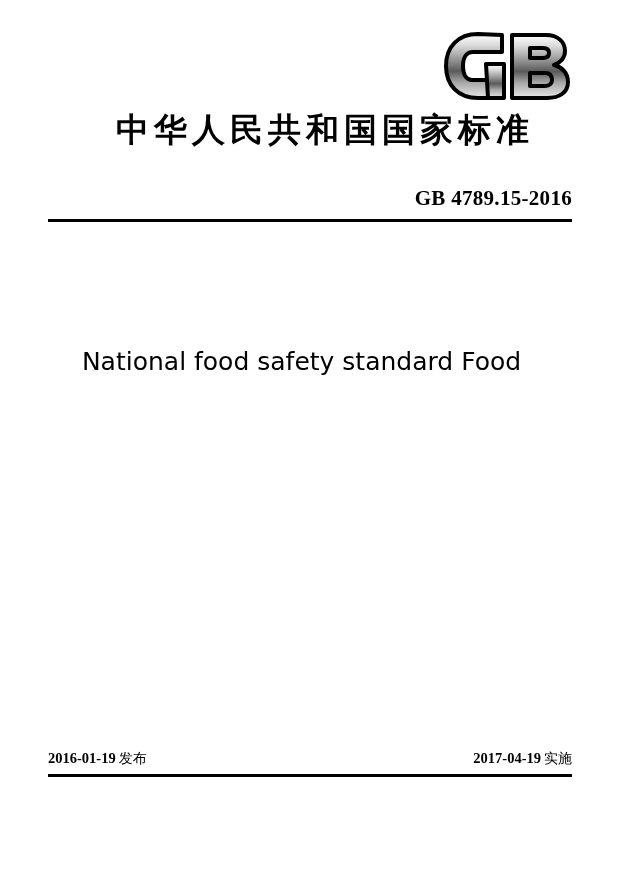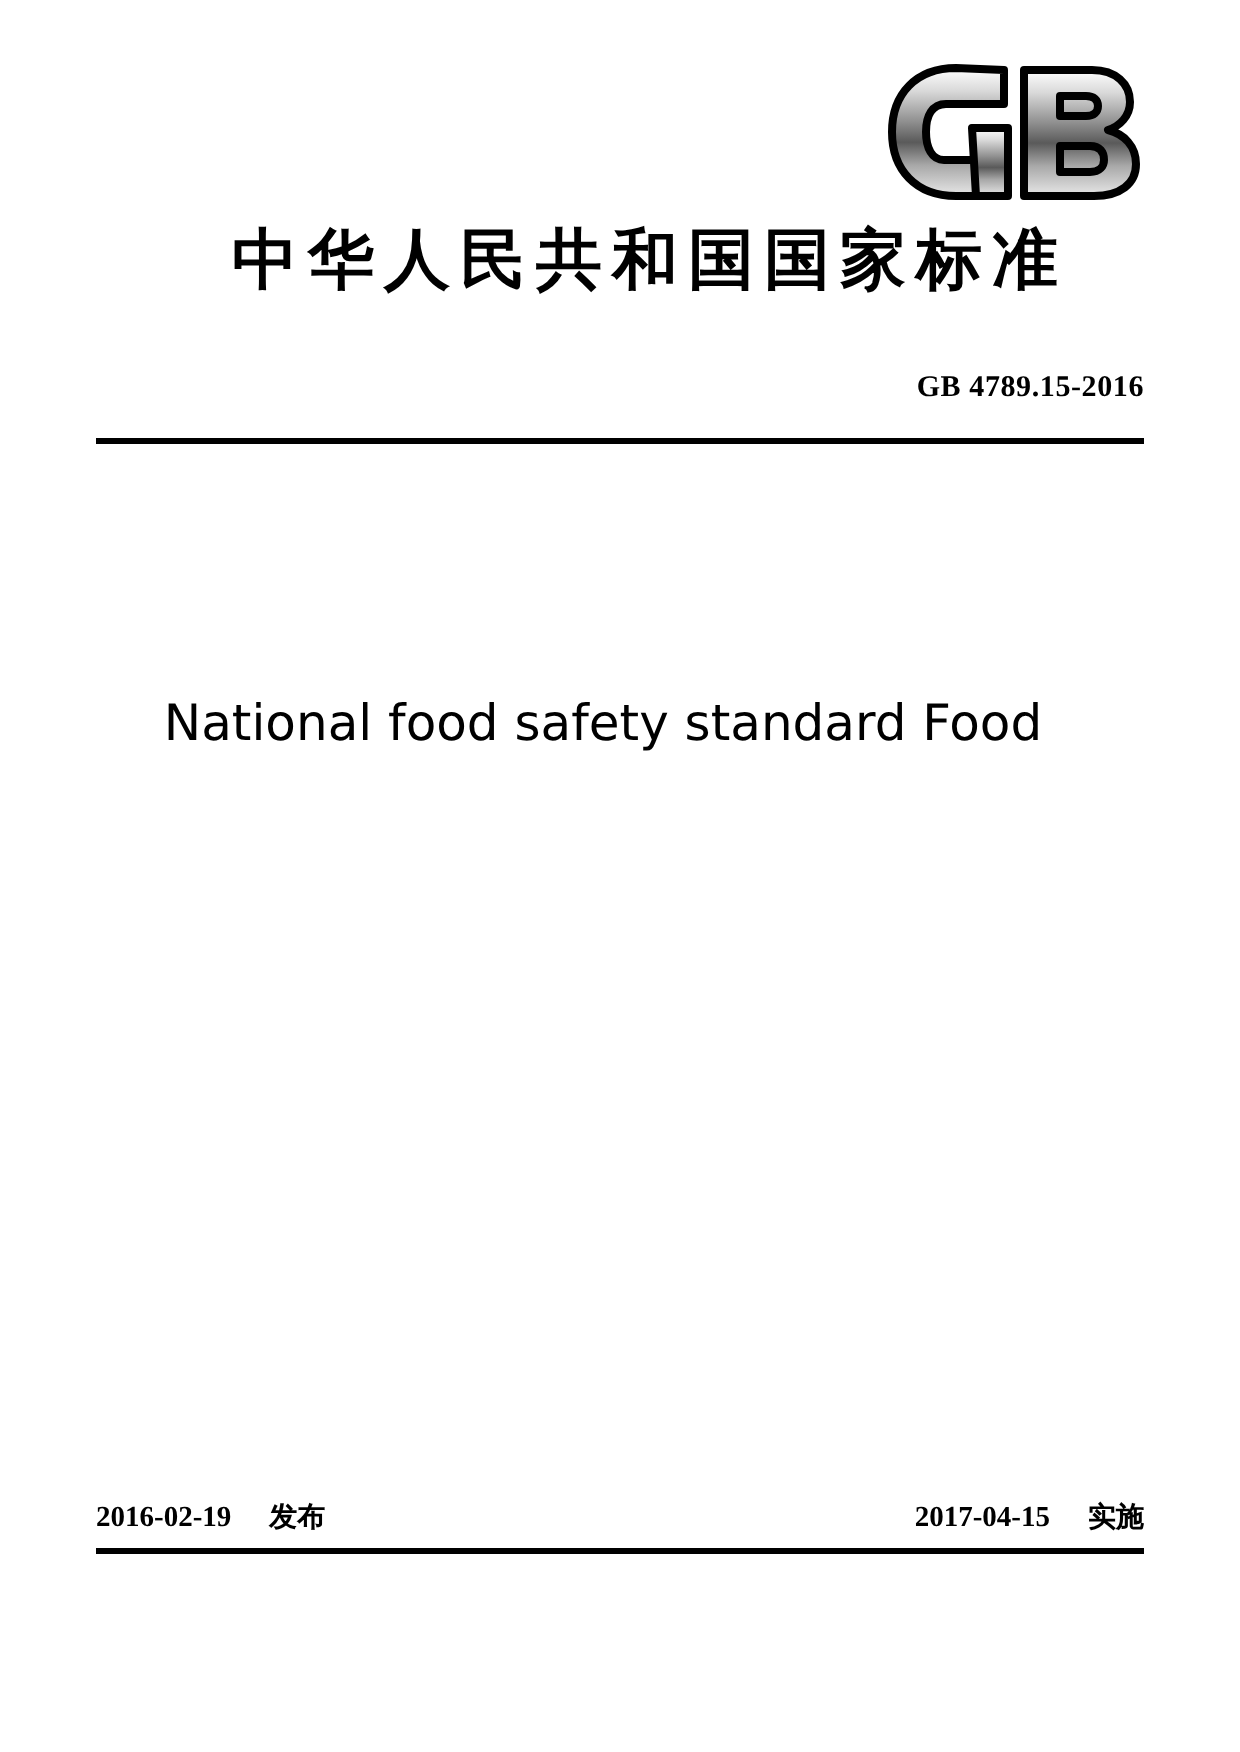--- a/index.html
+++ b/index.html
@@ -48,21 +48,21 @@
     color: #000;
     padding-left: 30px;
   }
 
   .std-number {
     position: absolute;
     right: 48px;
     top: 186px;
     font-family: "Liberation Serif", serif;
     font-weight: bold;
-    font-size: 15px;
+    font-size: 21px;
     letter-spacing: 0.3px;
   }
 
   .rule-top {
     position: absolute;
     left: 48px;
     right: 48px;
     top: 219px;
     height: 3px;
     background: #000;
@@ -95,23 +95,23 @@
     align-items: baseline;
     font-size: 15px;
   }
   .footer-date {
     font-family: "Liberation Serif", serif;
     font-weight: bold;
     font-size: 14.5px;
   }
   .footer-date .cn {
     font-family: "DejaVu Sans", sans-serif;
-    font-weight: bold;
+    font-weight: normal;
     font-size: 14px;
-    margin-left: 19px;
+    margin-left: 3px;
   }
 
   .rule-bottom {
     position: absolute;
     left: 48px;
     right: 48px;
     bottom: 99px;
     height: 3px;
     background: #000;
   }
@@ -159,22 +159,22 @@
   <div class="std-number">GB 4789.15-2016</div>
 
   <div class="rule-top"></div>
 
   <div class="doc-title">
     <span class="line">National food safety standard Food</span>
   </div>
 
   <div class="footer-row">
     <div class="footer-date">
-      <span>2016-02-19</span><span class="cn">发布</span>
+      <span>2016-01-19</span><span class="cn">发布</span>
     </div>
     <div class="footer-date">
-      <span>2017-04-15</span><span class="cn">实施</span>
+      <span>2017-04-19</span><span class="cn">实施</span>
     </div>
   </div>
 
   <div class="rule-bottom"></div>
 
 </div>
 
 </body></html>

